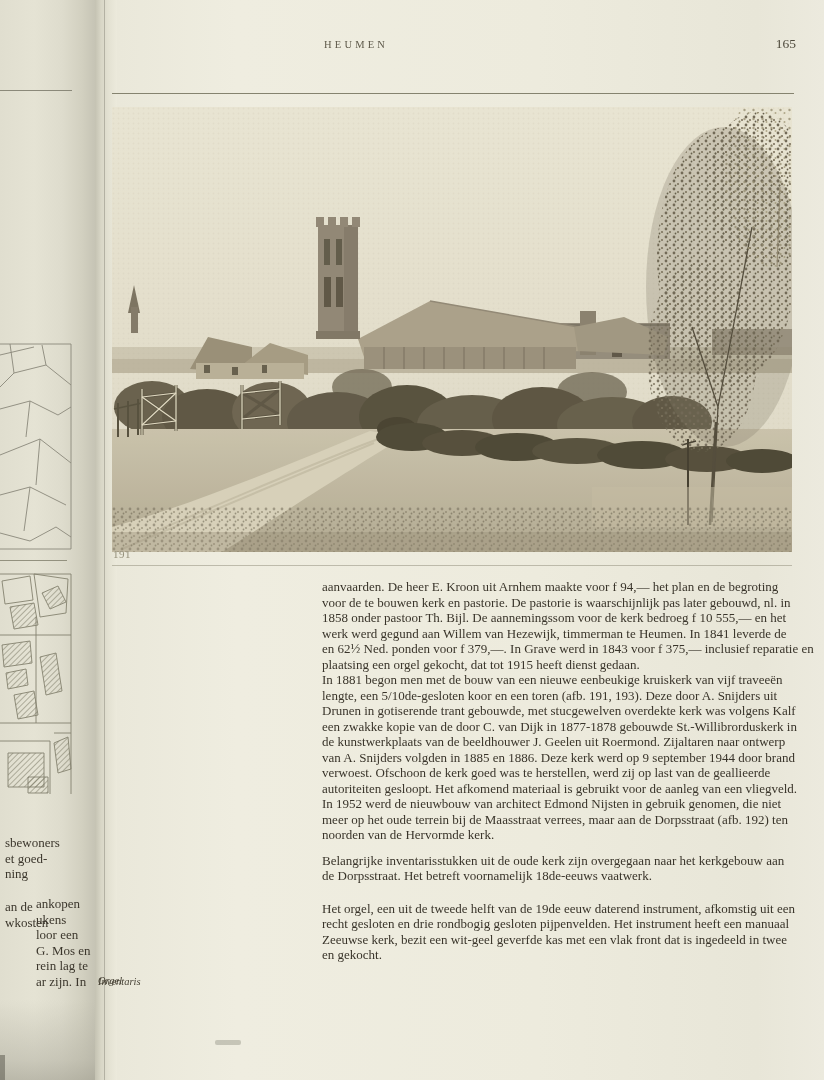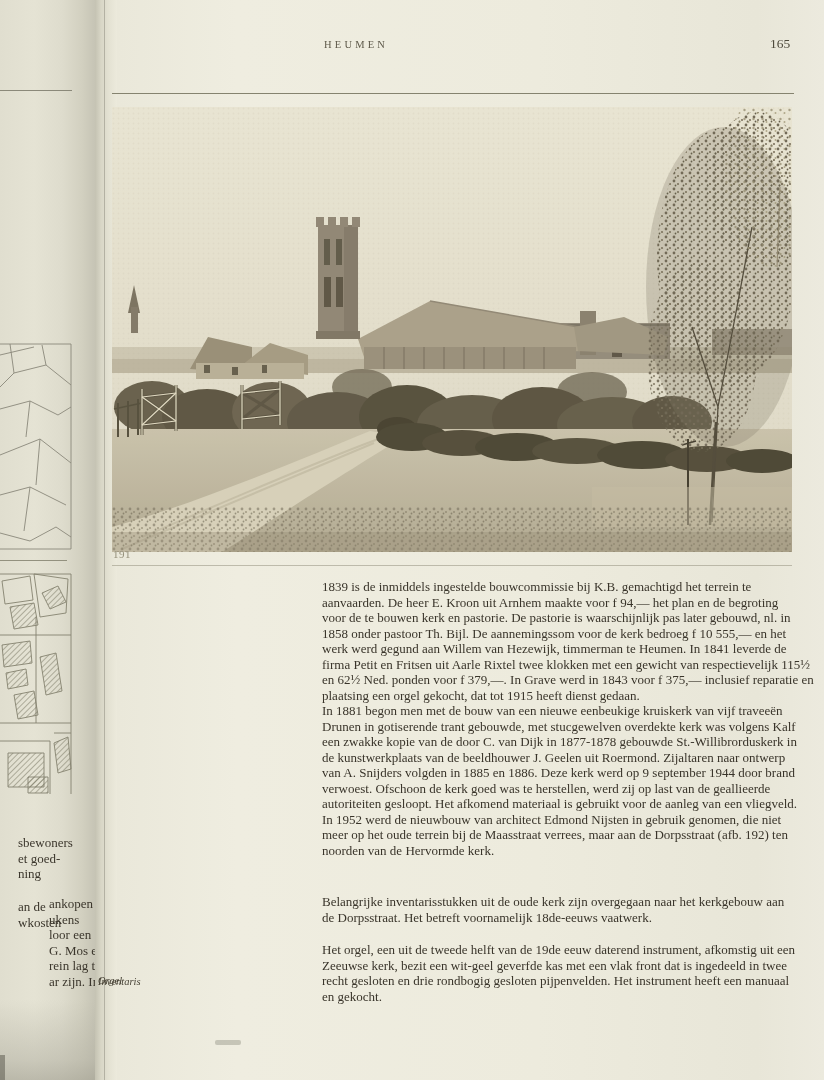--- a/index.html
+++ b/index.html
@@ -26,37 +26,37 @@
   .right-page{left:117px;top:0;width:707px;height:1080px;
     background:linear-gradient(90deg,#eae8da 0,#efede0 120px,#edebdd 420px,#e8e6d8 640px,#eceade 707px);}
   
   .rule{background:#8b897a;height:1px;}
   .rule-left-top{left:0;top:90px;width:72px;}
   .rule-left-mid{left:0;top:560px;width:67px;background:#93917f;}
   .rule-header{left:112px;top:93px;width:682px;background:#85836f;}
   .rule-photo{left:112px;top:565px;width:680px;background:rgba(150,146,128,.55);}
   
   .running-head{left:324px;top:39px;font-size:10.5px;letter-spacing:3.2px;color:#5e594a;}
-  .page-number{left:770px;top:36px;width:26px;text-align:left;font-size:13.5px;color:#4e4a3c;}
+  .page-number{left:770px;top:36px;width:26px;text-align:right;font-size:13.5px;color:#4e4a3c;}
   
   .photo{left:112px;top:107px;width:680px;height:445px;background:#e6e2d1;
     box-shadow:inset 0 0 0 1px rgba(150,146,130,.35);}
   .photo svg{display:block;}
   .fig-num{left:113px;top:548px;font-size:11px;color:#95907b;letter-spacing:.5px;}
   
   .body-text{left:322px;top:579px;width:484px;color:#39342a;font-size:13px;line-height:15.5px;}
   .tline{white-space:pre;height:15.5px;}
   .para{margin:0;}
-  .para.gap-lg{margin-top:36px;}
+  .para.gap-lg{margin-top:10px;}
   .para.gap-md{margin-top:17px;}
   .margin-label{left:98px;font-style:italic;font-size:10.5px;color:#494437;}
   .margin-label.l1{top:976px;}
   .margin-label.l2{top:975px;}
   
-  .frag{left:0;width:70px;color:#3b362c;font-size:13px;line-height:15.5px;padding-left:5px;margin-left:13px;}
+  .frag{left:0;width:70px;color:#3b362c;font-size:13px;line-height:15.5px;padding-left:5px;}
   .frag.g1{top:835px;}
   .frag.g2{top:899px;}
   .frag.g3{top:896px;padding-left:36px;}
   
   .diag{left:0;}
   .diag.upper{top:343px;}
   .diag.lower{top:573px;}
   .bottom-mark{left:215px;top:1040px;width:26px;height:5px;background:rgba(95,92,78,.28);border-radius:2px;}
 </style>
 </head>
@@ -291,49 +291,48 @@
   <rect x="0" y="400" width="680" height="45" fill="url(#sp)" opacity="0.55"></rect>
   <rect x="0" y="425" width="680" height="20" fill="#8f8670" opacity="0.35"></rect>
   <rect x="0" y="0" width="680" height="445" fill="#d8d0b4" opacity="0.08"></rect>
 </svg>
 </div>
 <div class="abs fig-num">191</div>
 <div class="abs rule rule-photo"></div>
 
 <div class="abs body-text">
   <div class="para">
-      <div class="tline">1839 is de inmiddels ingestelde bouwcommissie bij K.B. gemachtigd het terrein te</div>
       <div class="tline">aanvaarden. De heer E. Kroon uit Arnhem maakte voor f 94,— het plan en de begroting</div>
       <div class="tline">voor de te bouwen kerk en pastorie. De pastorie is waarschijnlijk pas later gebouwd, nl. in</div>
       <div class="tline">1858 onder pastoor Th. Bijl. De aannemingssom voor de kerk bedroeg f 10 555,— en het</div>
       <div class="tline">werk werd gegund aan Willem van Hezewijk, timmerman te Heumen. In 1841 leverde de</div>
-      <div class="tline">firma Petit en Fritsen uit Aarle Rixtel twee klokken met een gewicht van respectievelijk 115½</div>
       <div class="tline">en 62½ Ned. ponden voor f 379,—. In Grave werd in 1843 voor f 375,— inclusief reparatie en</div>
       <div class="tline">plaatsing een orgel gekocht, dat tot 1915 heeft dienst gedaan.</div>
     </div>
   <div class="para">
       <div class="tline">In 1881 begon men met de bouw van een nieuwe eenbeukige kruiskerk van vijf traveeën</div>
+      <div class="tline">lengte, een 5/10de-gesloten koor en een toren (afb. 191, 193). Deze door A. Snijders uit</div>
       <div class="tline">Drunen in gotiserende trant gebouwde, met stucgewelven overdekte kerk was volgens Kalf</div>
       <div class="tline">een zwakke kopie van de door C. van Dijk in 1877-1878 gebouwde St.-Willibrorduskerk in</div>
       <div class="tline">de kunstwerkplaats van de beeldhouwer J. Geelen uit Roermond. Zijaltaren naar ontwerp</div>
       <div class="tline">van A. Snijders volgden in 1885 en 1886. Deze kerk werd op 9 september 1944 door brand</div>
       <div class="tline">verwoest. Ofschoon de kerk goed was te herstellen, werd zij op last van de geallieerde</div>
       <div class="tline">autoriteiten gesloopt. Het afkomend materiaal is gebruikt voor de aanleg van een vliegveld.</div>
       <div class="tline">In 1952 werd de nieuwbouw van architect Edmond Nijsten in gebruik genomen, die niet</div>
       <div class="tline">meer op het oude terrein bij de Maasstraat verrees, maar aan de Dorpsstraat (afb. 192) ten</div>
       <div class="tline">noorden van de Hervormde kerk.</div>
     </div>
   <div class="para gap-lg">
       <div class="tline">Belangrijke inventarisstukken uit de oude kerk zijn overgegaan naar het kerkgebouw aan</div>
       <div class="tline">de Dorpsstraat. Het betreft voornamelijk 18de-eeuws vaatwerk.</div>
     </div>
   <div class="para gap-md">
       <div class="tline">Het orgel, een uit de tweede helft van de 19de eeuw daterend instrument, afkomstig uit een</div>
+      <div class="tline">recht gesloten en drie rondbogig gesloten pijpenvelden. Het instrument heeft een manuaal</div>
       <div class="tline">Zeeuwse kerk, bezit een wit-geel geverfde kas met een vlak front dat is ingedeeld in twee</div>
-      <div class="tline">recht gesloten en drie rondbogig gesloten pijpenvelden. Het instrument heeft een manuaal</div>
       <div class="tline">en gekocht.</div>
     </div>
 </div>
 
 <div class="abs margin-label l1">Inventaris</div>
 <div class="abs margin-label l2">Orgel</div>
 
 <div class="abs bottom-mark"></div>
 
 </body></html>

